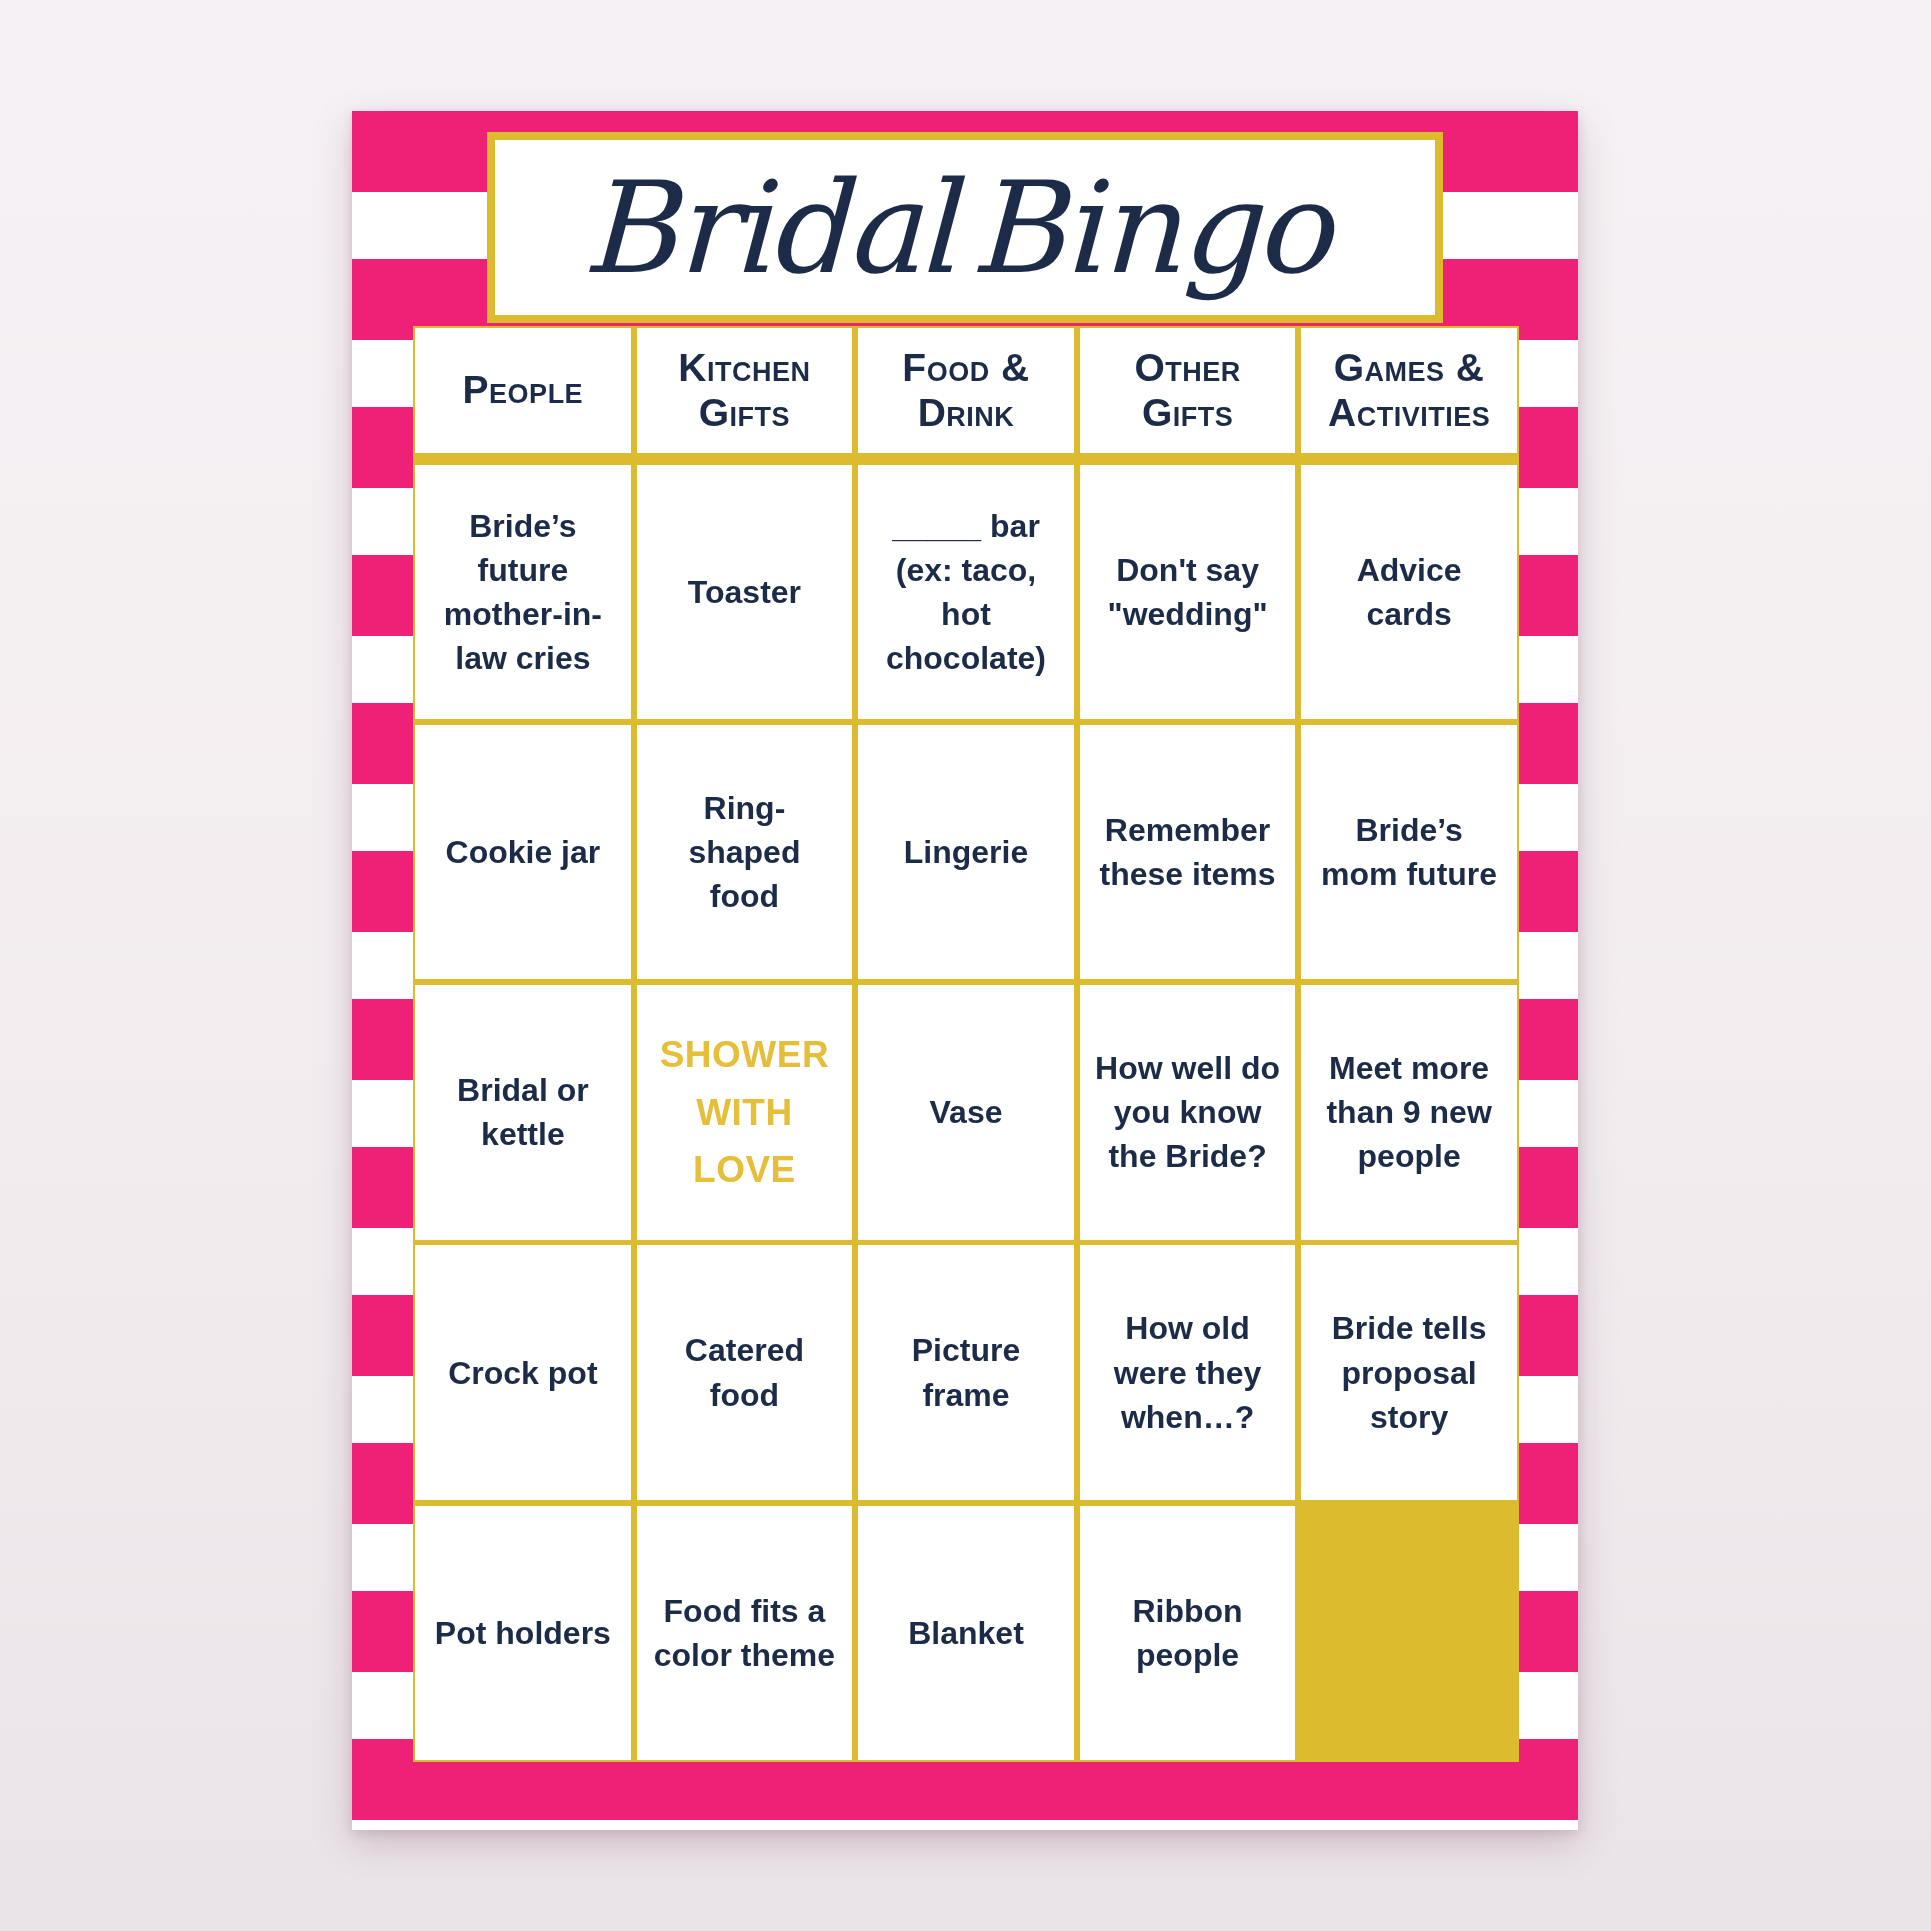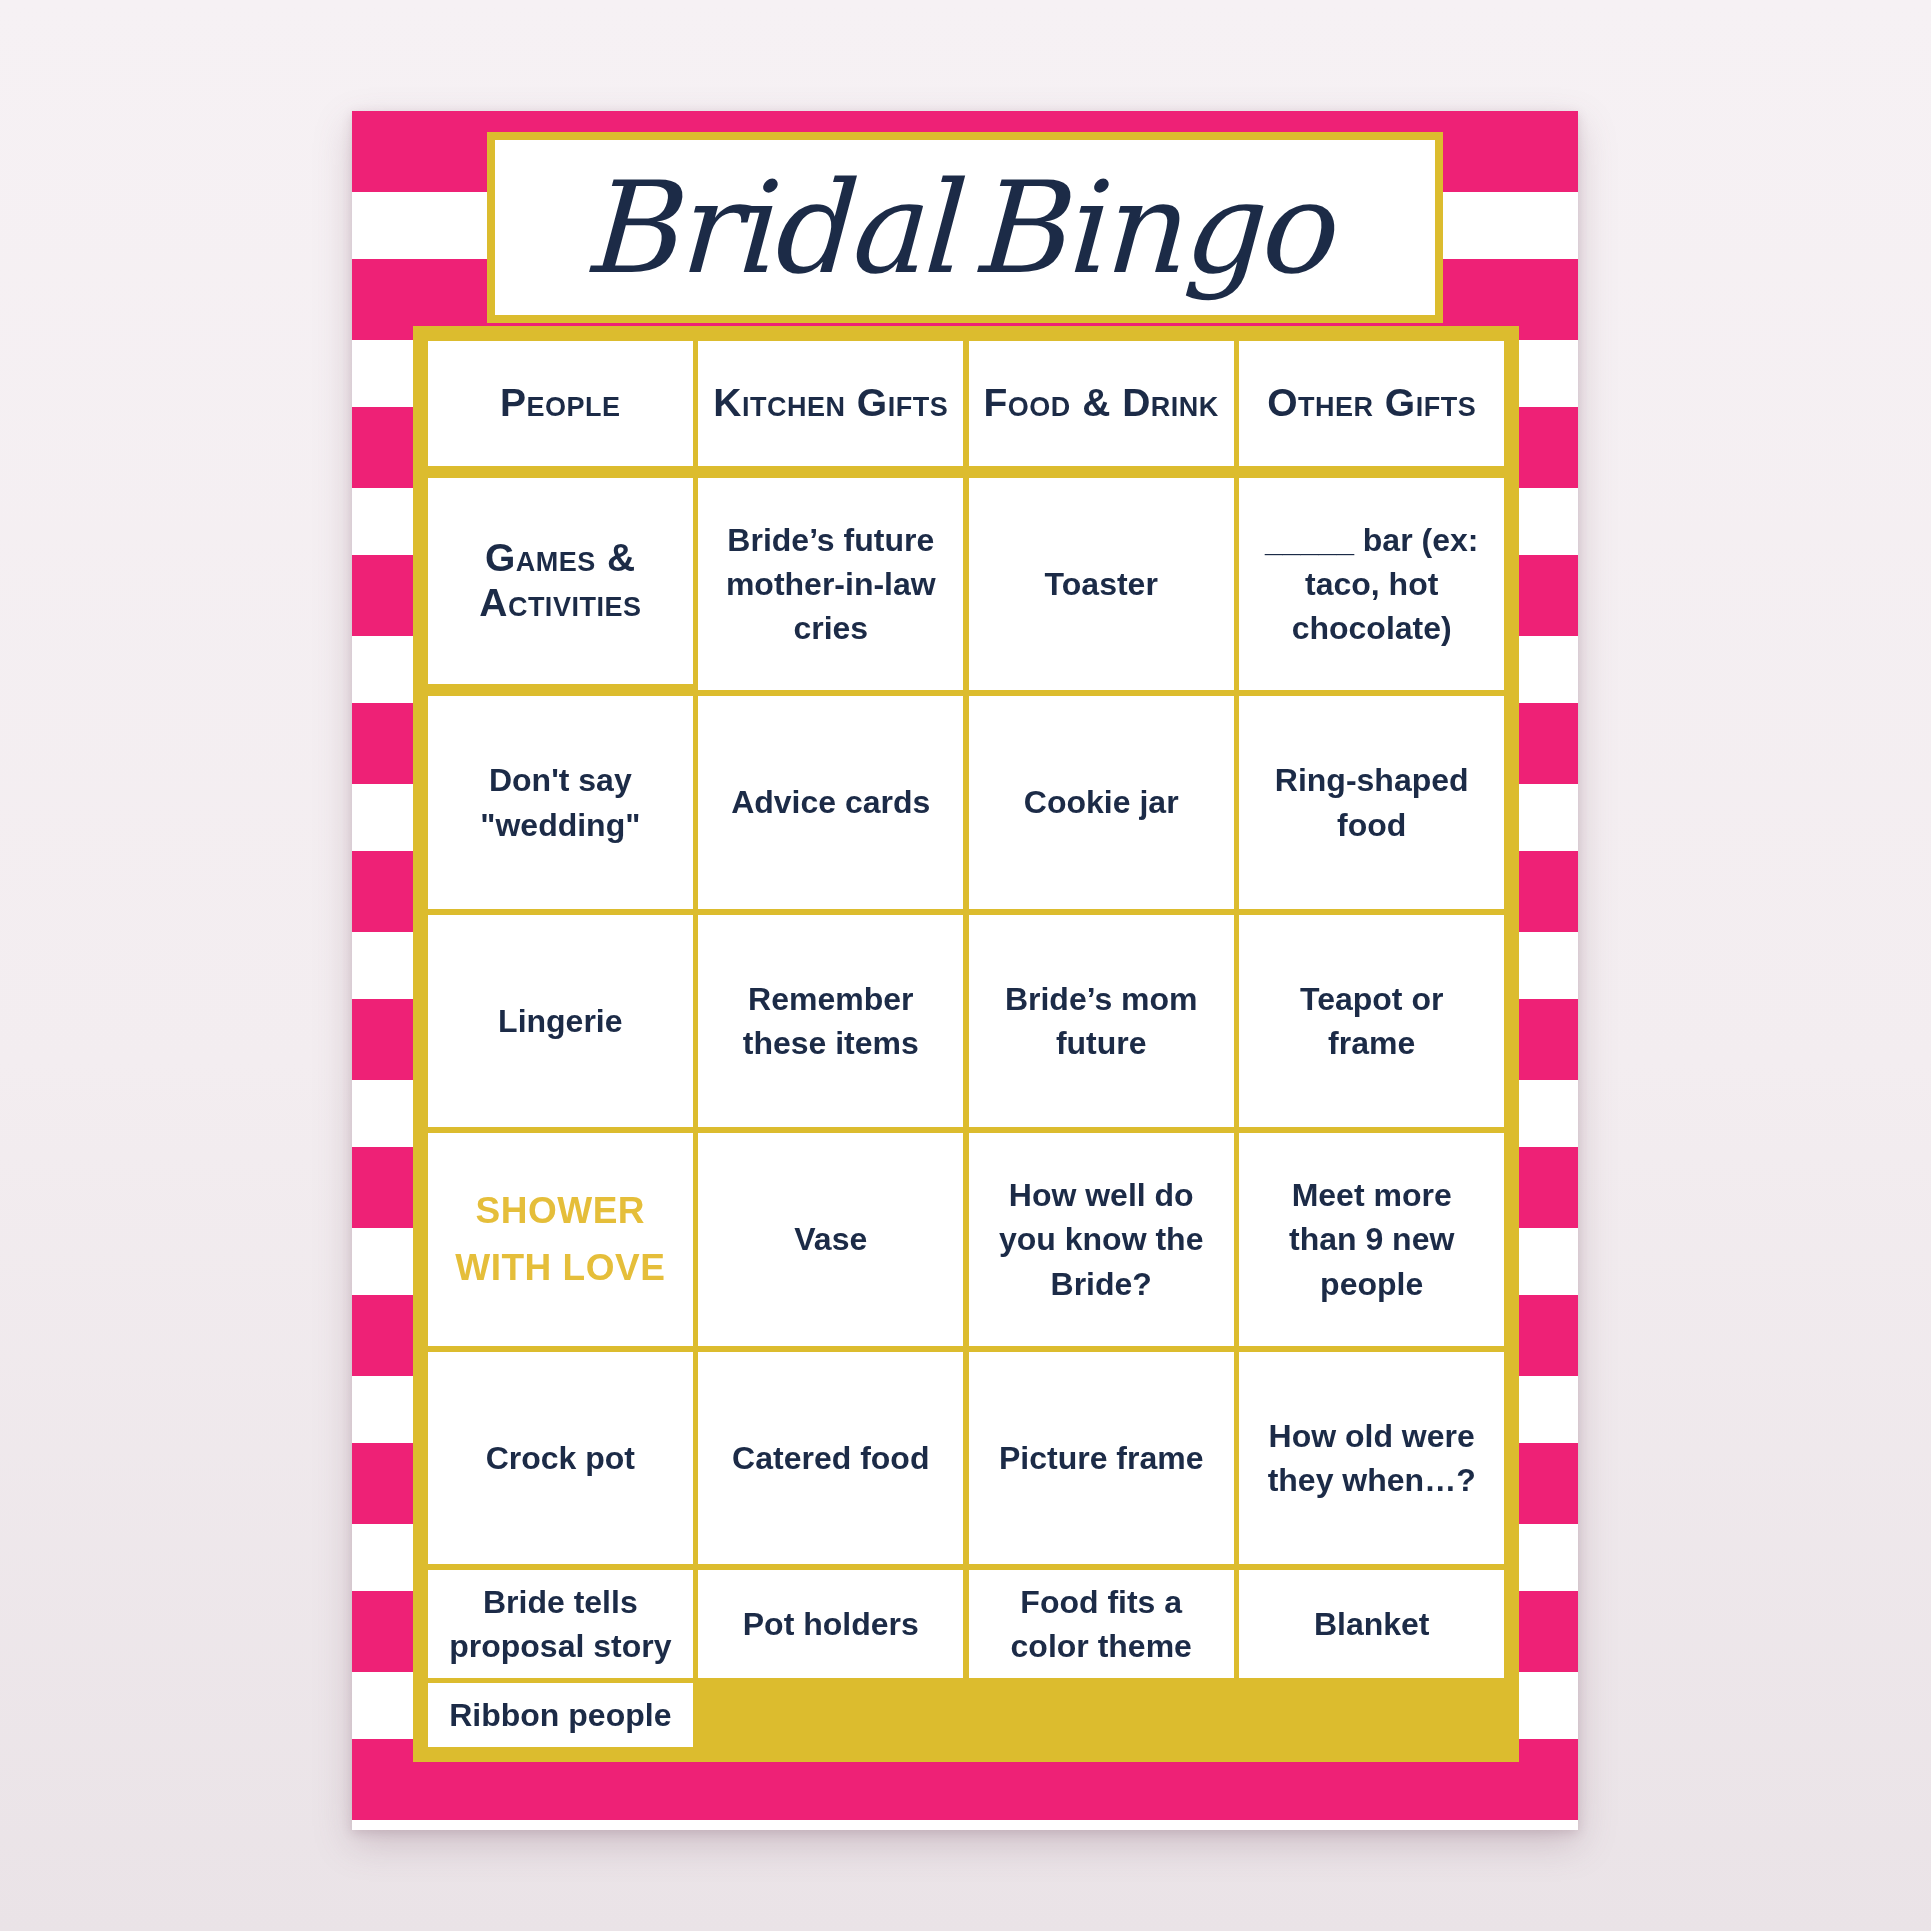--- a/index.html
+++ b/index.html
@@ -82,23 +82,23 @@
     white-space:nowrap;
     transform:skewX(-4deg);
   }
 
   
   .grid{
     position:absolute;
     left:61px; top:215px;
     width:1106px; height:1436px;
     background:var(--gold);
-    padding:15px;
+    padding:2px;
     display:grid;
-    grid-template-columns:repeat(4, 1fr);
+    grid-template-columns:repeat(5, 1fr);
     grid-template-rows:131px repeat(5, 1fr);
     gap:5.8px;
     z-index:2;
   }
   .cell{
     background:#ffffff;
     display:flex;
     align-items:center;
     justify-content:center;
     text-align:center;
@@ -167,21 +167,21 @@
       <div class="cell bcell">
         <span>Lingerie</span>
       </div>
       <div class="cell bcell">
         <span>Remember these items</span>
       </div>
       <div class="cell bcell">
         <span>Bride’s mom future</span>
       </div>
       <div class="cell bcell">
-        <span>Teapot or frame</span>
+        <span>Bridal or kettle</span>
       </div>
       <div class="cell bcell free">
         <span>SHOWER WITH LOVE</span>
       </div>
       <div class="cell bcell">
         <span>Vase</span>
       </div>
       <div class="cell bcell">
         <span>How well do you know the Bride?</span>
       </div>

